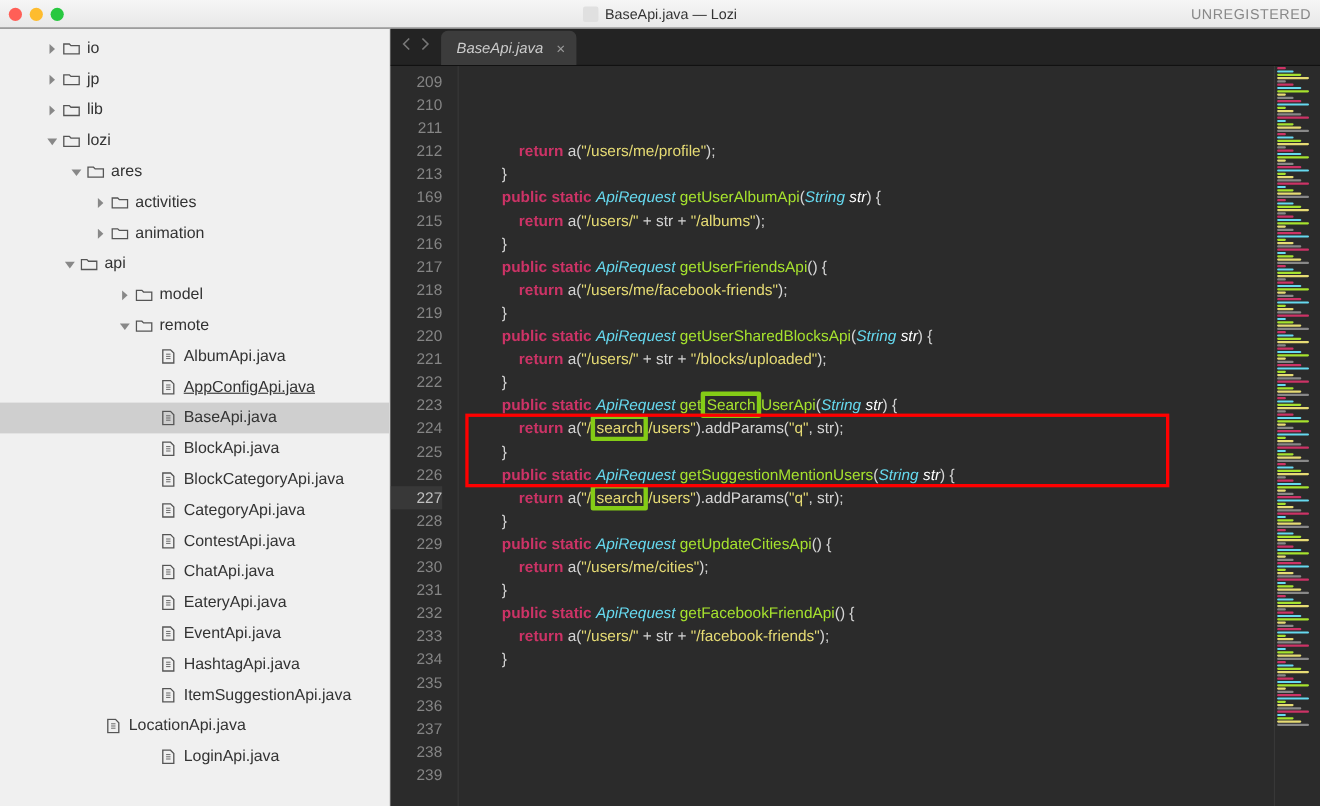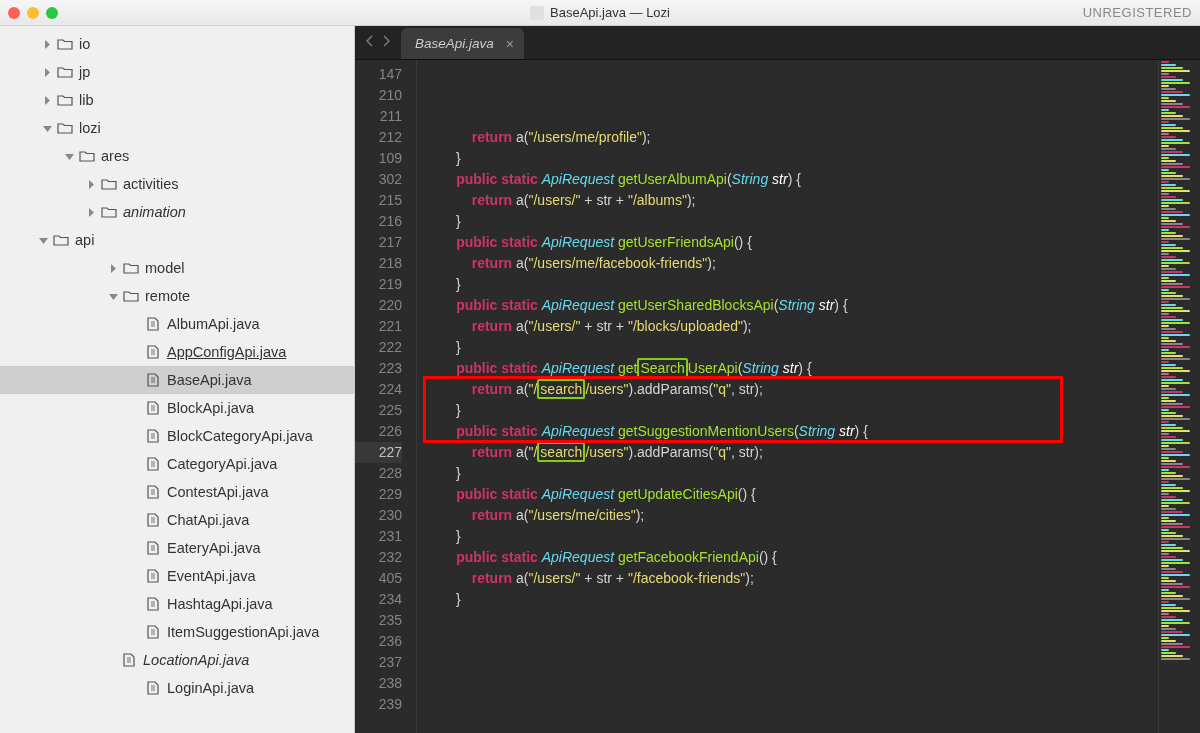--- a/index.html
+++ b/index.html
@@ -31,21 +31,21 @@
 .tab .tabclose { position: absolute; right: 10px; top: 50%; transform: translateY(-50%); color: #999; font-size: 14px; font-style: normal; }
 .code-area { flex: 1; display: flex; overflow: hidden; position: relative; }
 .gutter { width: 62px; background: #2b2b2b; color: #858585; font-family: Menlo, Consolas, monospace; font-size: 14px; text-align: right; padding: 4px 14px 0 0; line-height: 21px; border-right: 1px solid #3a3a3a; }
 .gutter .ln.cur { background: #383838; color: #c0c0c0; }
 .code { flex: 1; font-family: Menlo, Consolas, monospace; font-size: 14px; line-height: 21px; padding: 4px 0 0 8px; color: #d4d4d4; white-space: pre; position: relative; }
 .kw { color: #cc3366; font-weight: bold; }
 .type { color: #66d9ef; font-style: italic; }
 .fn { color: #a6e22e; }
 .str { color: #e6db74; }
 .param { color: #ffffff; font-style: italic; }
-.hlbox { border: 2px solid #84cc16; border-radius: 2px; padding: 0 1px; }
+.hlbox { border: 4px solid #84cc16; border-radius: 2px; padding: 0 1px; }
 .redbox { position: absolute; border: 3px solid #ff0000; pointer-events: none; }
 .minimap { width: 42px; background: #2b2b2b; border-left: 1px solid #3a3a3a; position: relative; overflow: hidden; }
 .mmline { height: 2px; margin: 1px 2px; border-radius: 1px; }
 </style>
 </head>
 <body>
 
 <div class="window">
   <div class="titlebar">
     <div class="traffic">
@@ -122,32 +122,32 @@
             <span class="disc">
               <svg viewBox="0 0 11 11">
                 <path d="M3 1 L8 5.5 L3 10 Z" fill="#888"></path>
               </svg>
             </span>
             <span class="foldericon"><svg viewBox="0 0 16 14">
                 <path d="M1 3 L6 3 L7.5 4.5 L15 4.5 L15 12 L1 12 Z" fill="none" stroke="#555" stroke-width="1.2"></path>
               </svg></span>
             <span>activities</span>
           </div>
-          <div class="tree-row" style="padding-left: 86px; font-style: italic;">
+          <div class="tree-row" style="padding-left: 86px;">
             <span class="disc">
               <svg viewBox="0 0 11 11">
                 <path d="M3 1 L8 5.5 L3 10 Z" fill="#888"></path>
               </svg>
             </span>
             <span class="foldericon"><svg viewBox="0 0 16 14">
                 <path d="M1 3 L6 3 L7.5 4.5 L15 4.5 L15 12 L1 12 Z" fill="none" stroke="#555" stroke-width="1.2"></path>
               </svg></span>
             <span>animation</span>
           </div>
-          <div class="tree-row" style="padding-left: 38px;">
+          <div class="tree-row" style="padding-left: 58px;">
             <span class="disc">
               <svg viewBox="0 0 11 11">
                 <path d="M1 3 L10 3 L5.5 9 Z" fill="#888"></path>
               </svg>
             </span>
             <span class="foldericon"><svg viewBox="0 0 16 14">
                 <path d="M1 3 L6 3 L7.5 4.5 L15 4.5 L15 12 L1 12 Z" fill="none" stroke="#555" stroke-width="1.2"></path>
               </svg></span>
             <span>api</span>
           </div>
@@ -262,21 +262,21 @@
             <span>HashtagApi.java</span>
           </div>
           <div class="tree-row" style="padding-left: 130px;">
             <span class="disc"></span>
             <span class="fileicon"><svg viewBox="0 0 16 14">
                 <path d="M3 1 L10 1 L13 4 L13 13 L3 13 Z" fill="none" stroke="#555" stroke-width="1.2"></path>
                 <path d="M6 5 L10 5 M6 7 L10 7 M6 9 L10 9" stroke="#555" stroke-width="0.8"></path>
               </svg></span>
             <span>ItemSuggestionApi.java</span>
           </div>
-          <div class="tree-row" style="padding-left: 106px; font-style: italic;">
+          <div class="tree-row" style="padding-left: 80px;">
             <span class="disc"></span>
             <span class="fileicon"><svg viewBox="0 0 16 14">
                 <path d="M3 1 L10 1 L13 4 L13 13 L3 13 Z" fill="none" stroke="#555" stroke-width="1.2"></path>
                 <path d="M6 5 L10 5 M6 7 L10 7 M6 9 L10 9" stroke="#555" stroke-width="0.8"></path>
               </svg></span>
             <span>LocationApi.java</span>
           </div>
           <div class="tree-row" style="padding-left: 130px;">
             <span class="disc"></span>
             <span class="fileicon"><svg viewBox="0 0 16 14">
@@ -299,45 +299,45 @@
               </svg></span>
         </div>
         <div class="tab">
           <span>BaseApi.java</span>
           <span class="tabclose">×</span>
         </div>
       </div>
 
       <div class="code-area">
         <div class="gutter" id="gutter">
-            <div class="ln">147</div>
+            <div class="ln">209</div>
             <div class="ln">210</div>
             <div class="ln">211</div>
             <div class="ln">212</div>
-            <div class="ln">109</div>
-            <div class="ln">302</div>
+            <div class="ln">213</div>
+            <div class="ln">169</div>
             <div class="ln">215</div>
             <div class="ln">216</div>
             <div class="ln">217</div>
             <div class="ln">218</div>
             <div class="ln">219</div>
             <div class="ln">220</div>
             <div class="ln">221</div>
             <div class="ln">222</div>
             <div class="ln">223</div>
             <div class="ln">224</div>
             <div class="ln">225</div>
             <div class="ln">226</div>
             <div class="ln cur">227</div>
             <div class="ln">228</div>
             <div class="ln">229</div>
             <div class="ln">230</div>
             <div class="ln">231</div>
             <div class="ln">232</div>
-            <div class="ln">405</div>
+            <div class="ln">233</div>
             <div class="ln">234</div>
             <div class="ln">235</div>
             <div class="ln">236</div>
             <div class="ln">237</div>
             <div class="ln">238</div>
             <div class="ln">239</div>
           </div>
         <div class="code" id="code">
           <div class="redbox" id="redbox" style="top: 316px; left: 6px; width: 640px; height: 67px;"></div>
         <div>            <span class="kw">return</span> a(<span class="str">"/users/me/profile"</span>);</div><div>        }</div><div></div><div>        <span class="kw">public</span> <span class="kw">static</span> <span class="type">ApiRequest</span> <span class="fn">getUserAlbumApi</span>(<span class="type">String</span> <span class="param">str</span>) {</div><div>            <span class="kw">return</span> a(<span class="str">"/users/"</span> + str + <span class="str">"/albums"</span>);</div><div>        }</div><div></div><div>        <span class="kw">public</span> <span class="kw">static</span> <span class="type">ApiRequest</span> <span class="fn">getUserFriendsApi</span>() {</div><div>            <span class="kw">return</span> a(<span class="str">"/users/me/facebook-friends"</span>);</div><div>        }</div><div></div><div>        <span class="kw">public</span> <span class="kw">static</span> <span class="type">ApiRequest</span> <span class="fn">getUserSharedBlocksApi</span>(<span class="type">String</span> <span class="param">str</span>) {</div><div>            <span class="kw">return</span> a(<span class="str">"/users/"</span> + str + <span class="str">"/blocks/uploaded"</span>);</div><div>        }</div><div></div><div>        <span class="kw">public</span> <span class="kw">static</span> <span class="type">ApiRequest</span> <span class="fn">get</span><span class="fn hlbox">Search</span><span class="fn">UserApi</span>(<span class="type">String</span> <span class="param">str</span>) {</div><div>            <span class="kw">return</span> a(<span class="str">"/</span><span class="str hlbox">search</span><span class="str">/users"</span>).addParams(<span class="str">"q"</span>, str);</div><div>        }</div><div></div><div>        <span class="kw">public</span> <span class="kw">static</span> <span class="type">ApiRequest</span> <span class="fn">getSuggestionMentionUsers</span>(<span class="type">String</span> <span class="param">str</span>) {</div><div>            <span class="kw">return</span> a(<span class="str">"/</span><span class="str hlbox">search</span><span class="str">/users"</span>).addParams(<span class="str">"q"</span>, str);</div><div>        }</div><div></div><div>        <span class="kw">public</span> <span class="kw">static</span> <span class="type">ApiRequest</span> <span class="fn">getUpdateCitiesApi</span>() {</div><div>            <span class="kw">return</span> a(<span class="str">"/users/me/cities"</span>);</div><div>        }</div><div></div><div>        <span class="kw">public</span> <span class="kw">static</span> <span class="type">ApiRequest</span> <span class="fn">getFacebookFriendApi</span>() {</div><div>            <span class="kw">return</span> a(<span class="str">"/users/"</span> + str + <span class="str">"/facebook-friends"</span>);</div><div>        }</div><div></div></div>

